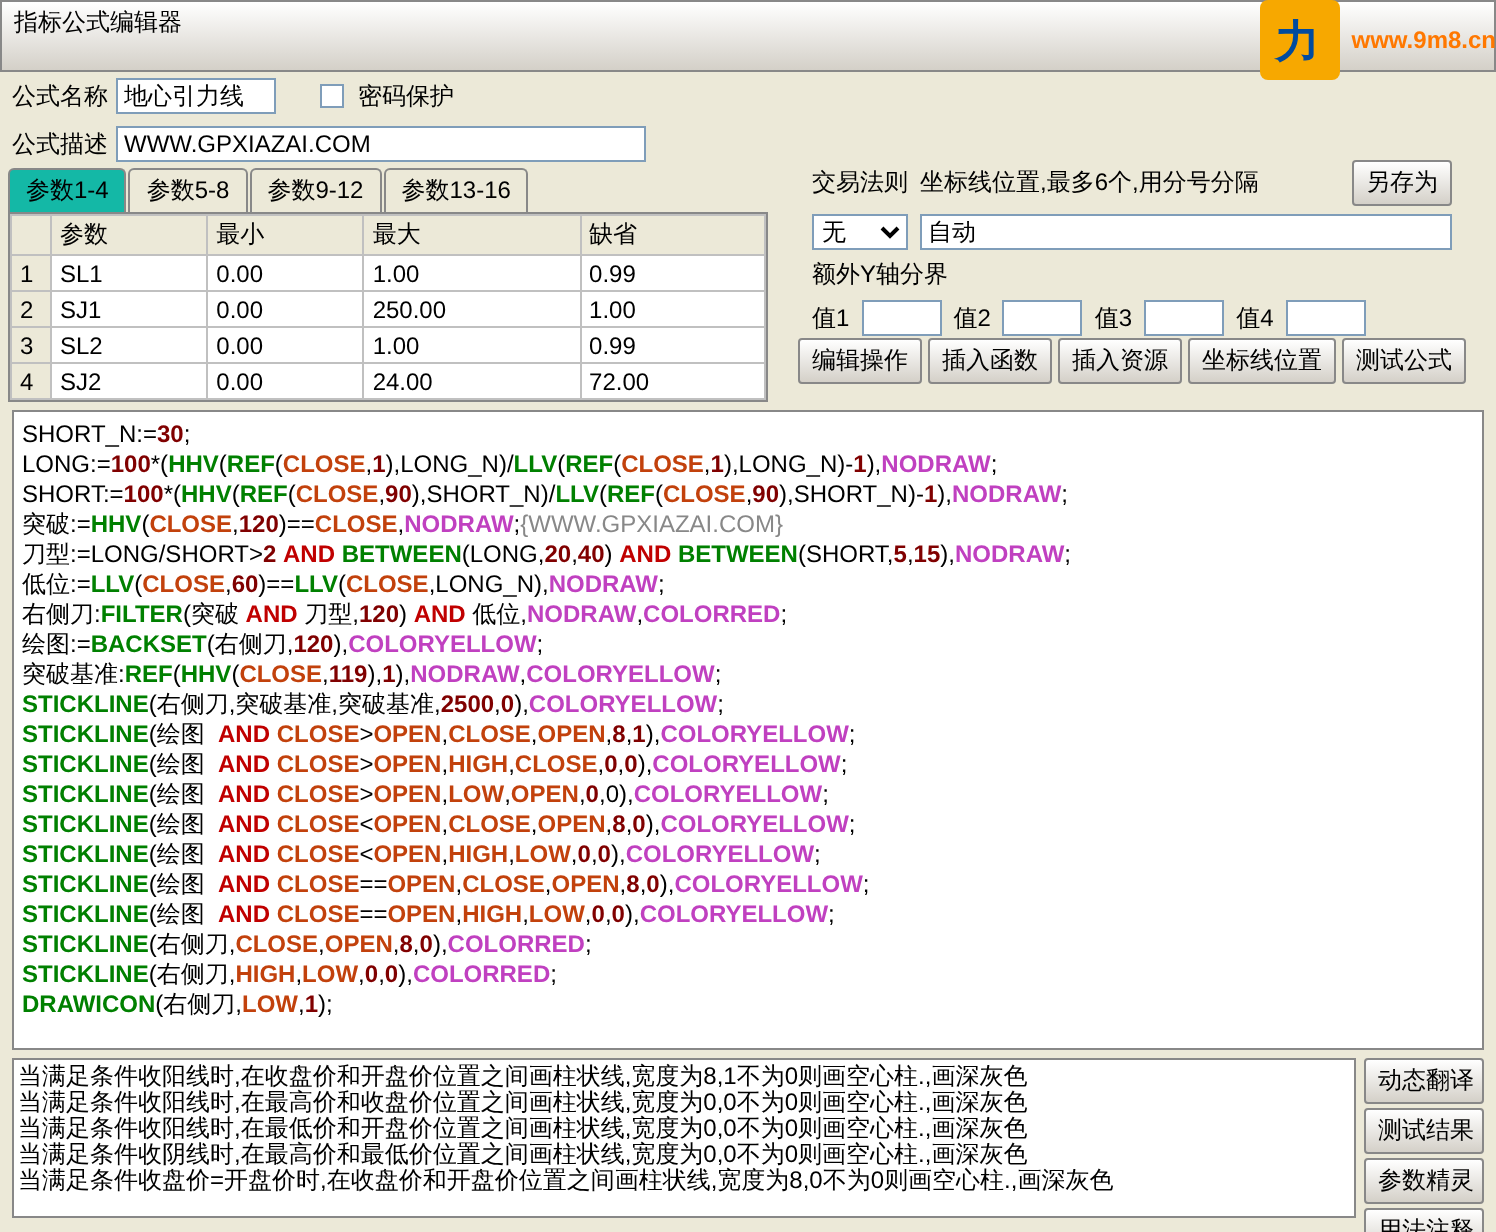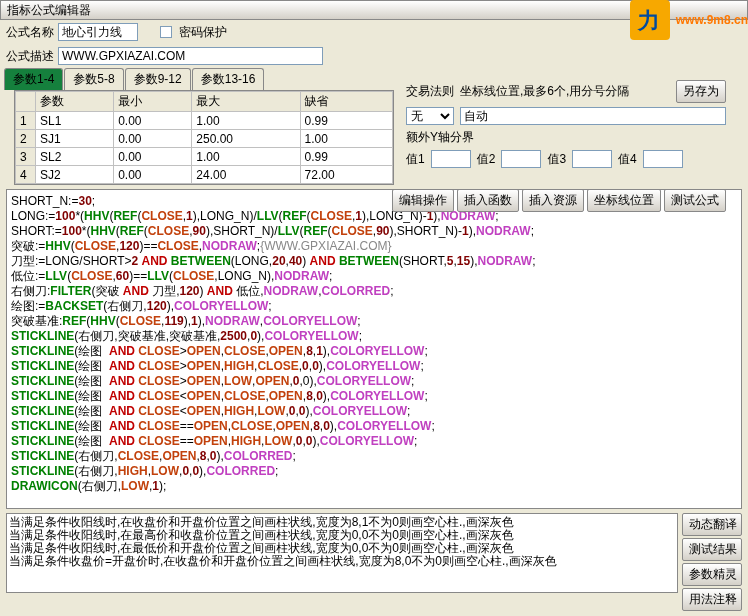--- a/index.html
+++ b/index.html
@@ -1,25 +1,25 @@
 <!DOCTYPE html>
 <html><head>
 <meta charset="utf-8">
 <style>
 *{box-sizing:border-box;margin:0;padding:0;font-family:"SimSun","宋体",sans-serif;font-size:12px}
 body{background:#ece9d8;width:748px;height:616px;overflow:hidden;position:relative}
-.titlebar{background:linear-gradient(#fff,#d4d0c8);border:1px solid #888;height:20px;padding:2px 6px;display:flex;align-items:center}
+.titlebar{background:linear-gradient(#fff,#d4d0c8);border:1px solid #888;height:36px;padding:2px 6px;display:flex;align-items:flex-start}
 .row{display:flex;align-items:center;padding:3px 6px;gap:4px}
 .lbl{white-space:nowrap}
 input[type=text]{border:1px solid #7f9db9;background:#fff;padding:1px 3px;height:18px}
 .chk{width:12px;height:12px;border:1px solid #7f9db9;background:#fff;display:inline-block;margin-right:3px}
 .tabs{display:flex;padding-left:4px}
 .tab{border:1px solid #888;border-bottom:none;background:#ece9d8;padding:2px 8px;margin-right:1px;border-radius:3px 3px 0 0}
-.tab.active{background:#15803d}
-.grid{border:1px solid #888;background:#fff;margin:0 14px}
+.tab.active{background:#14b8a6}
+.grid{border:1px solid #888;background:#fff;margin:0 4px}
 .grid table{border-collapse:collapse;width:100%}
 .grid th,.grid td{border:1px solid #c0c0c0;padding:1px 4px;text-align:left;height:18px;font-weight:normal}
 .grid th{background:#ece9d8}
 .rightpanel{position:absolute;right:22px;top:76px;width:320px}
 .btn{border:1px solid #888;background:linear-gradient(#fff,#d4d0c8);padding:2px 6px;border-radius:2px;white-space:nowrap}
 select{border:1px solid #7f9db9;background:#fff;height:18px}
 .code{background:#fff;border:1px solid #888;margin:4px 6px;padding:4px;font-family:"Courier New",monospace;font-size:12px;line-height:15px;height:320px;overflow:auto;white-space:pre}
 .kw0{color:#000}
 .kw-num{color:#800000;font-weight:bold}
 .kw-fn{color:#008000;font-weight:bold}
@@ -27,21 +27,21 @@
 .kw-red{color:#c00000;font-weight:bold}
 .kw-pink{color:#c040c0;font-weight:bold}
 .kw-gray{color:#888}
 .bottom{display:flex;margin:0 6px}
 .desc{flex:1;background:#fff;border:1px solid #888;padding:2px;font-size:11px;line-height:13px;height:80px;overflow:hidden}
 .sidebtns{display:flex;flex-direction:column;gap:2px;margin-left:4px}
 .sidebtns .btn{width:60px;text-align:center}
 .watermark{position:absolute;top:0;right:0;color:#ff7800;font-size:38px;font-weight:bold;font-family:Arial;pointer-events:none;display:flex;align-items:center}
 .wm-logo{width:40px;height:40px;background:#f7a800;border-radius:4px;margin-right:6px;position:relative}
 .wm-logo::after{content:"力";color:#004b9e;font-size:22px;position:absolute;top:6px;left:8px}
-.btnrow{display:flex;gap:3px;margin-top:21px;justify-content:flex-end}
+.btnrow{display:flex;gap:3px;margin-top:1px;justify-content:center}
 .fieldrow{display:flex;gap:6px;align-items:center;margin-top:4px}
 .fieldrow input{width:40px}
 </style>
 </head>
 <body>
 
 <div class="titlebar">
   <span>指标公式编辑器</span>
 </div>
 
@@ -141,20 +141,21 @@
   </div>
 </div>
 
 <div class="code" id="code"><div><span class="kw0">SHORT_N:=</span><span class="kw-num">30</span><span class="kw0">;</span></div><div><span class="kw0">LONG:=</span><span class="kw-num">100</span><span class="kw0">*(</span><span class="kw-fn">HHV</span><span class="kw0">(</span><span class="kw-fn">REF</span><span class="kw0">(</span><span class="kw-blue">CLOSE</span><span class="kw0">,</span><span class="kw-num">1</span><span class="kw0">),LONG_N)/</span><span class="kw-fn">LLV</span><span class="kw0">(</span><span class="kw-fn">REF</span><span class="kw0">(</span><span class="kw-blue">CLOSE</span><span class="kw0">,</span><span class="kw-num">1</span><span class="kw0">),LONG_N)-</span><span class="kw-num">1</span><span class="kw0">),</span><span class="kw-pink">NODRAW</span><span class="kw0">;</span></div><div><span class="kw0">SHORT:=</span><span class="kw-num">100</span><span class="kw0">*(</span><span class="kw-fn">HHV</span><span class="kw0">(</span><span class="kw-fn">REF</span><span class="kw0">(</span><span class="kw-blue">CLOSE</span><span class="kw0">,</span><span class="kw-num">90</span><span class="kw0">),SHORT_N)/</span><span class="kw-fn">LLV</span><span class="kw0">(</span><span class="kw-fn">REF</span><span class="kw0">(</span><span class="kw-blue">CLOSE</span><span class="kw0">,</span><span class="kw-num">90</span><span class="kw0">),SHORT_N)-</span><span class="kw-num">1</span><span class="kw0">),</span><span class="kw-pink">NODRAW</span><span class="kw0">;</span></div><div><span class="kw0">突破:=</span><span class="kw-fn">HHV</span><span class="kw0">(</span><span class="kw-blue">CLOSE</span><span class="kw0">,</span><span class="kw-num">120</span><span class="kw0">)==</span><span class="kw-blue">CLOSE</span><span class="kw0">,</span><span class="kw-pink">NODRAW</span><span class="kw0">;</span><span class="kw-gray">{WWW.GPXIAZAI.COM}</span></div><div><span class="kw0">刀型:=LONG/SHORT&gt;</span><span class="kw-num">2</span><span class="kw0"> </span><span class="kw-red">AND</span><span class="kw0"> </span><span class="kw-fn">BETWEEN</span><span class="kw0">(LONG,</span><span class="kw-num">20</span><span class="kw0">,</span><span class="kw-num">40</span><span class="kw0">) </span><span class="kw-red">AND</span><span class="kw0"> </span><span class="kw-fn">BETWEEN</span><span class="kw0">(SHORT,</span><span class="kw-num">5</span><span class="kw0">,</span><span class="kw-num">15</span><span class="kw0">),</span><span class="kw-pink">NODRAW</span><span class="kw0">;</span></div><div><span class="kw0">低位:=</span><span class="kw-fn">LLV</span><span class="kw0">(</span><span class="kw-blue">CLOSE</span><span class="kw0">,</span><span class="kw-num">60</span><span class="kw0">)==</span><span class="kw-fn">LLV</span><span class="kw0">(</span><span class="kw-blue">CLOSE</span><span class="kw0">,LONG_N),</span><span class="kw-pink">NODRAW</span><span class="kw0">;</span></div><div><span class="kw0">右侧刀:</span><span class="kw-fn">FILTER</span><span class="kw0">(突破 </span><span class="kw-red">AND</span><span class="kw0"> 刀型,</span><span class="kw-num">120</span><span class="kw0">) </span><span class="kw-red">AND</span><span class="kw0"> 低位,</span><span class="kw-pink">NODRAW</span><span class="kw0">,</span><span class="kw-pink">COLORRED</span><span class="kw0">;</span></div><div><span class="kw0">绘图:=</span><span class="kw-fn">BACKSET</span><span class="kw0">(右侧刀,</span><span class="kw-num">120</span><span class="kw0">),</span><span class="kw-pink">COLORYELLOW</span><span class="kw0">;</span></div><div><span class="kw0">突破基准:</span><span class="kw-fn">REF</span><span class="kw0">(</span><span class="kw-fn">HHV</span><span class="kw0">(</span><span class="kw-blue">CLOSE</span><span class="kw0">,</span><span class="kw-num">119</span><span class="kw0">),</span><span class="kw-num">1</span><span class="kw0">),</span><span class="kw-pink">NODRAW</span><span class="kw0">,</span><span class="kw-pink">COLORYELLOW</span><span class="kw0">;</span></div><div><span class="kw-fn">STICKLINE</span><span class="kw0">(右侧刀,突破基准,突破基准,</span><span class="kw-num">2500</span><span class="kw0">,</span><span class="kw-num">0</span><span class="kw0">),</span><span class="kw-pink">COLORYELLOW</span><span class="kw0">;</span></div><div><span class="kw-fn">STICKLINE</span><span class="kw0">(绘图  </span><span class="kw-red">AND</span><span class="kw0"> </span><span class="kw-blue">CLOSE</span><span class="kw0">&gt;</span><span class="kw-blue">OPEN</span><span class="kw0">,</span><span class="kw-blue">CLOSE</span><span class="kw0">,</span><span class="kw-blue">OPEN</span><span class="kw0">,</span><span class="kw-num">8</span><span class="kw0">,</span><span class="kw-num">1</span><span class="kw0">),</span><span class="kw-pink">COLORYELLOW</span><span class="kw0">;</span></div><div><span class="kw-fn">STICKLINE</span><span class="kw0">(绘图  </span><span class="kw-red">AND</span><span class="kw0"> </span><span class="kw-blue">CLOSE</span><span class="kw0">&gt;</span><span class="kw-blue">OPEN</span><span class="kw0">,</span><span class="kw-blue">HIGH</span><span class="kw0">,</span><span class="kw-blue">CLOSE</span><span class="kw0">,</span><span class="kw-num">0</span><span class="kw0">,</span><span class="kw-num">0</span><span class="kw0">),</span><span class="kw-pink">COLORYELLOW</span><span class="kw0">;</span></div><div><span class="kw-fn">STICKLINE</span><span class="kw0">(绘图  </span><span class="kw-red">AND</span><span class="kw0"> </span><span class="kw-blue">CLOSE</span><span class="kw0">&gt;</span><span class="kw-blue">OPEN</span><span class="kw0">,</span><span class="kw-blue">LOW</span><span class="kw0">,</span><span class="kw-blue">OPEN</span><span class="kw0">,</span><span class="kw-num">0</span><span class="kw0">,</span><span class="kw0">0</span><span class="kw0">),</span><span class="kw-pink">COLORYELLOW</span><span class="kw0">;</span></div><div><span class="kw-fn">STICKLINE</span><span class="kw0">(绘图  </span><span class="kw-red">AND</span><span class="kw0"> </span><span class="kw-blue">CLOSE</span><span class="kw0">&lt;</span><span class="kw-blue">OPEN</span><span class="kw0">,</span><span class="kw-blue">CLOSE</span><span class="kw0">,</span><span class="kw-blue">OPEN</span><span class="kw0">,</span><span class="kw-num">8</span><span class="kw0">,</span><span class="kw-num">0</span><span class="kw0">),</span><span class="kw-pink">COLORYELLOW</span><span class="kw0">;</span></div><div><span class="kw-fn">STICKLINE</span><span class="kw0">(绘图  </span><span class="kw-red">AND</span><span class="kw0"> </span><span class="kw-blue">CLOSE</span><span class="kw0">&lt;</span><span class="kw-blue">OPEN</span><span class="kw0">,</span><span class="kw-blue">HIGH</span><span class="kw0">,</span><span class="kw-blue">LOW</span><span class="kw0">,</span><span class="kw-num">0</span><span class="kw0">,</span><span class="kw-num">0</span><span class="kw0">),</span><span class="kw-pink">COLORYELLOW</span><span class="kw0">;</span></div><div><span class="kw-fn">STICKLINE</span><span class="kw0">(绘图  </span><span class="kw-red">AND</span><span class="kw0"> </span><span class="kw-blue">CLOSE</span><span class="kw0">==</span><span class="kw-blue">OPEN</span><span class="kw0">,</span><span class="kw-blue">CLOSE</span><span class="kw0">,</span><span class="kw-blue">OPEN</span><span class="kw0">,</span><span class="kw-num">8</span><span class="kw0">,</span><span class="kw-num">0</span><span class="kw0">),</span><span class="kw-pink">COLORYELLOW</span><span class="kw0">;</span></div><div><span class="kw-fn">STICKLINE</span><span class="kw0">(绘图  </span><span class="kw-red">AND</span><span class="kw0"> </span><span class="kw-blue">CLOSE</span><span class="kw0">==</span><span class="kw-blue">OPEN</span><span class="kw0">,</span><span class="kw-blue">HIGH</span><span class="kw0">,</span><span class="kw-blue">LOW</span><span class="kw0">,</span><span class="kw-num">0</span><span class="kw0">,</span><span class="kw-num">0</span><span class="kw0">),</span><span class="kw-pink">COLORYELLOW</span><span class="kw0">;</span></div><div><span class="kw-fn">STICKLINE</span><span class="kw0">(右侧刀,</span><span class="kw-blue">CLOSE</span><span class="kw0">,</span><span class="kw-blue">OPEN</span><span class="kw0">,</span><span class="kw-num">8</span><span class="kw0">,</span><span class="kw-num">0</span><span class="kw0">),</span><span class="kw-pink">COLORRED</span><span class="kw0">;</span></div><div><span class="kw-fn">STICKLINE</span><span class="kw0">(右侧刀,</span><span class="kw-blue">HIGH</span><span class="kw0">,</span><span class="kw-blue">LOW</span><span class="kw0">,</span><span class="kw-num">0</span><span class="kw0">,</span><span class="kw-num">0</span><span class="kw0">),</span><span class="kw-pink">COLORRED</span><span class="kw0">;</span></div><div><span class="kw-fn">DRAWICON</span><span class="kw0">(右侧刀,</span><span class="kw-blue">LOW</span><span class="kw0">,</span><span class="kw-num">1</span><span class="kw0">);</span></div></div>
 
 <div class="bottom">
   <div class="desc" id="desc">
       <div>当满足条件收阳线时,在收盘价和开盘价位置之间画柱状线,宽度为8,1不为0则画空心柱.,画深灰色</div>
       <div>当满足条件收阳线时,在最高价和收盘价位置之间画柱状线,宽度为0,0不为0则画空心柱.,画深灰色</div>
       <div>当满足条件收阳线时,在最低价和开盘价位置之间画柱状线,宽度为0,0不为0则画空心柱.,画深灰色</div>
+      <div>当满足条件收阴线时,在最高价和最低价位置之间画柱状线,宽度为0,0不为0则画空心柱.,画深灰色</div>
       <div>当满足条件收盘价=开盘价时,在收盘价和开盘价位置之间画柱状线,宽度为8,0不为0则画空心柱.,画深灰色</div>
     </div>
   <div class="sidebtns">
     <span class="btn">动态翻译</span>
     <span class="btn">测试结果</span>
     <span class="btn">参数精灵</span>
     <span class="btn">用法注释</span>
   </div>
 </div>
 

